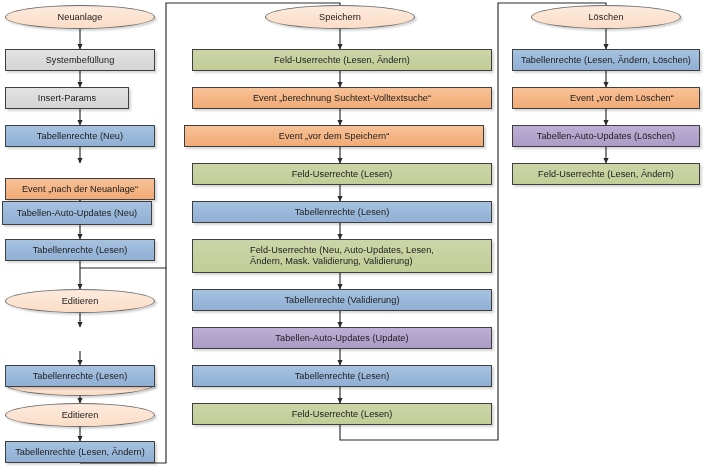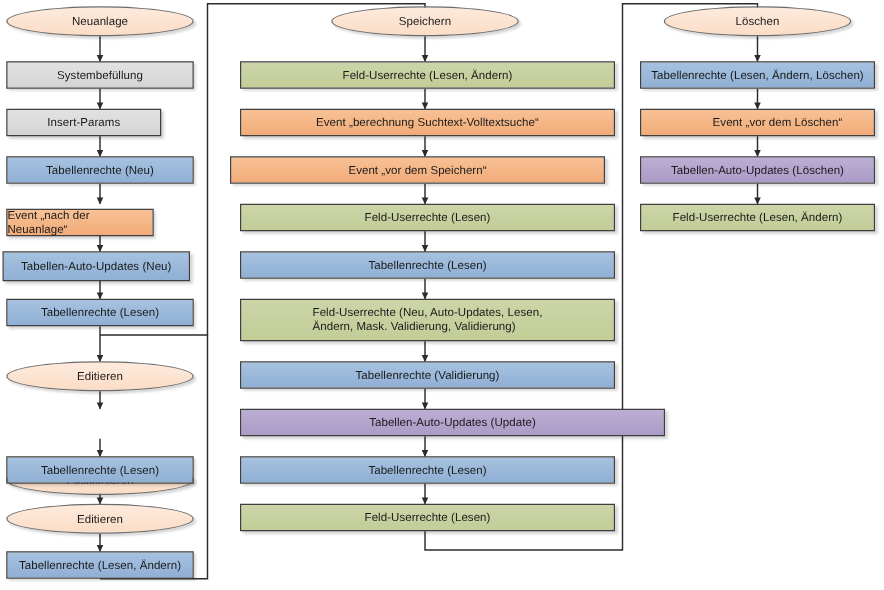--- a/index.html
+++ b/index.html
@@ -91,38 +91,38 @@
         <polyline points="80,463 166,463 166,268"></polyline>
         <polyline points="340,425 340,440 498,440 498,3 606,3 606,14" marker-end="url(#arw)"></polyline>
       </g>
   </svg>
 
   <div id="node-layer">
       <div class="node ellipse f-peach" style="left: 5px; top: 5px; width: 150px; height: 24px;">Neuanlage</div>
       <div class="node box f-gray" style="left: 5px; top: 49px; width: 150px; height: 22px;">Systembefüllung</div>
       <div class="node box f-gray" style="left: 5px; top: 87px; width: 124px; height: 22px;">Insert-Params</div>
       <div class="node box f-blue" style="left: 5px; top: 125px; width: 150px; height: 22px;">Tabellenrechte (Neu)</div>
-      <div class="node box f-orange" style="left: 5px; top: 167px; width: 118px; height: 22px;">Event „nach der Neuanlage“</div>
+      <div class="node box f-orange" style="left: 5px; top: 178px; width: 150px; height: 22px;">Event „nach der Neuanlage“</div>
       <div class="node box f-blue" style="left: 2px; top: 201px; width: 150px; height: 24px;">Tabellen-Auto-Updates (Neu)</div>
       <div class="node box f-blue" style="left: 5px; top: 239px; width: 150px; height: 22px;">Tabellenrechte (Lesen)</div>
       <div class="node ellipse f-peach" style="left: 5px; top: 289px; width: 150px; height: 24px;">Editieren</div>
       <div class="node ellipse f-peach" style="left: 5px; top: 327px; width: 150px; height: 24px; margin-top: 45px;">Positionieren</div>
       <div class="node box f-blue" style="left: 5px; top: 365px; width: 150px; height: 22px;">Tabellenrechte (Lesen)</div>
       <div class="node ellipse f-peach" style="left: 5px; top: 403px; width: 150px; height: 24px;">Editieren</div>
       <div class="node box f-blue" style="left: 5px; top: 441px; width: 150px; height: 22px;">Tabellenrechte (Lesen, Ändern)</div>
       <div class="node ellipse f-peach" style="left: 265px; top: 5px; width: 150px; height: 24px;">Speichern</div>
       <div class="node box f-green" style="left: 192px; top: 49px; width: 300px; height: 22px;">Feld-Userrechte (Lesen, Ändern)</div>
       <div class="node box f-orange" style="left: 192px; top: 87px; width: 300px; height: 22px;">Event „berechnung Suchtext-Volltextsuche“</div>
       <div class="node box f-orange" style="left: 184px; top: 125px; width: 300px; height: 22px;">Event „vor dem Speichern“</div>
       <div class="node box f-green" style="left: 192px; top: 163px; width: 300px; height: 22px;">Feld-Userrechte (Lesen)</div>
       <div class="node box f-blue" style="left: 192px; top: 201px; width: 300px; height: 22px;">Tabellenrechte (Lesen)</div>
       <div class="node box f-green" style="left: 192px; top: 239px; width: 300px; height: 34px;">Feld-Userrechte (Neu, Auto-Updates, Lesen,
 Ändern, Mask. Validierung, Validierung)</div>
       <div class="node box f-blue" style="left: 192px; top: 289px; width: 300px; height: 22px;">Tabellenrechte (Validierung)</div>
-      <div class="node box f-purple" style="left: 192px; top: 327px; width: 340px; height: 22px;">Tabellen-Auto-Updates (Update)</div>
+      <div class="node box f-purple" style="left: 192px; top: 327px; width: 300px; height: 22px;">Tabellen-Auto-Updates (Update)</div>
       <div class="node box f-blue" style="left: 192px; top: 365px; width: 300px; height: 22px;">Tabellenrechte (Lesen)</div>
       <div class="node box f-green" style="left: 192px; top: 403px; width: 300px; height: 22px;">Feld-Userrechte (Lesen)</div>
       <div class="node ellipse f-peach" style="left: 531px; top: 5px; width: 150px; height: 24px;">Löschen</div>
       <div class="node box f-blue" style="left: 512px; top: 49px; width: 188px; height: 22px;">Tabellenrechte (Lesen, Ändern, Löschen)</div>
       <div class="node box f-orange" style="left: 512px; top: 87px; width: 188px; height: 22px; padding-left: 32px;">Event „vor dem Löschen“</div>
       <div class="node box f-purple" style="left: 512px; top: 125px; width: 188px; height: 22px;">Tabellen-Auto-Updates (Löschen)</div>
       <div class="node box f-green" style="left: 512px; top: 163px; width: 188px; height: 22px;">Feld-Userrechte (Lesen, Ändern)</div>
     </div>
 
 </div>

